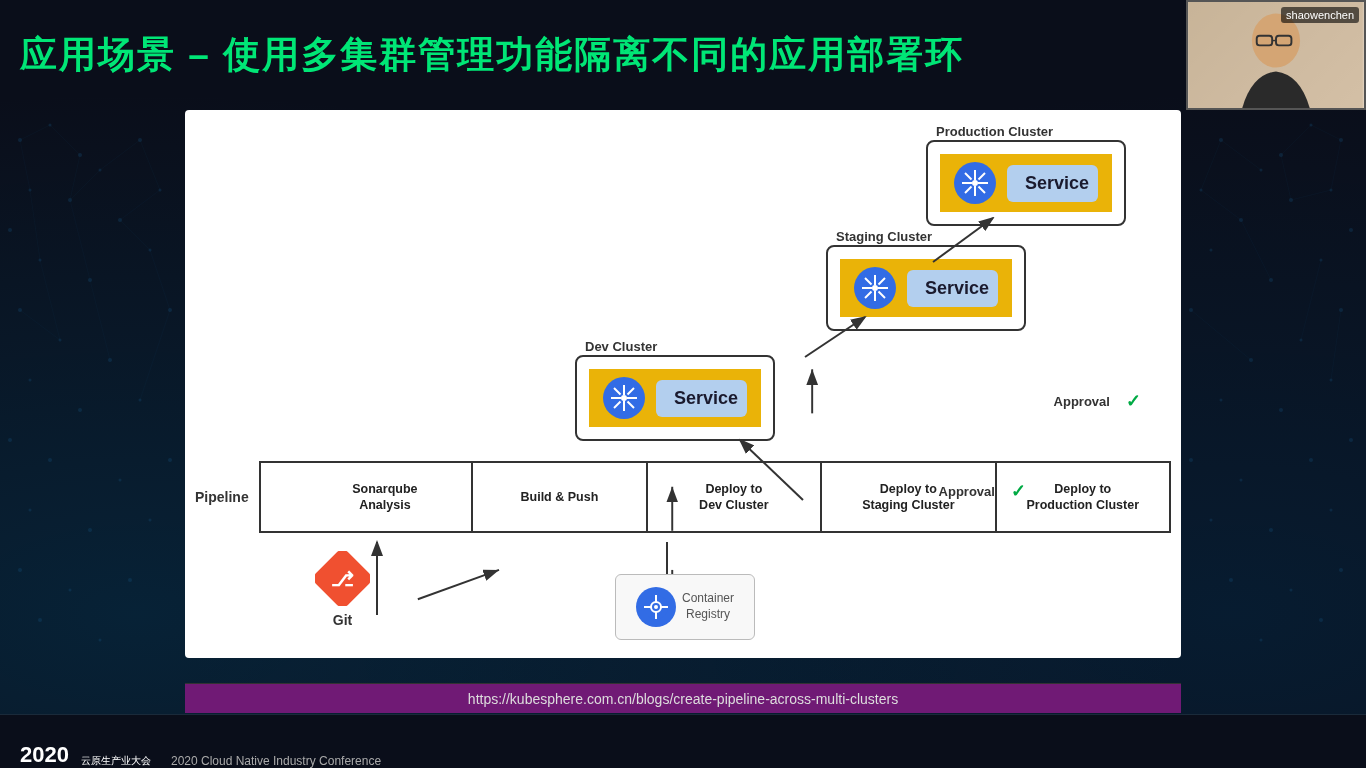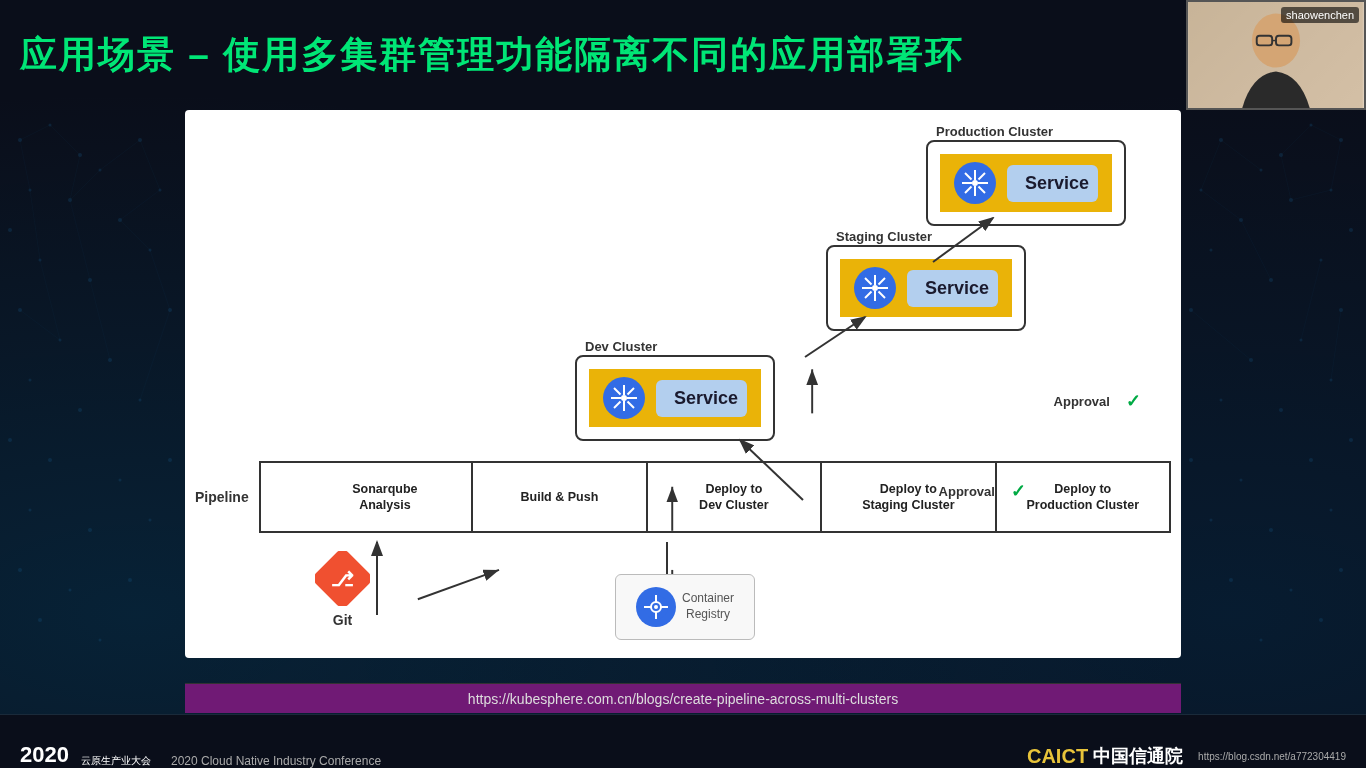--- a/index.html
+++ b/index.html
@@ -575,20 +575,13 @@
 
 <div style="position: absolute; bottom: 55px; left: 185px; right: 185px; height: 30px; background: #701a75; display: flex; align-items: center; justify-content: center; border-top: 1px solid #333;">
   <span style="color: #ddd; font-size: 14px;">https://kubesphere.com.cn/blogs/create-pipeline-across-multi-clusters</span>
 </div>
 
 <div class="bottom-bar">
   <span class="bottom-year">2020</span>
   <span class="bottom-cn">云原生产业大会</span>
   <span class="bottom-en">2020 Cloud Native Industry Conference</span>
 
-  <div class="bottom-logo">
-    <span class="bottom-logo-caict">
-      <span style="color:#e8c43a">C</span><span style="color:#e8c43a">A</span><span style="color:#e8c43a">I</span><span style="color:#e8c43a">C</span><span style="color:#e8c43a">T</span>
-    </span>
-    <span class="bottom-logo-cn">中国信通院</span>
-    <span class="bottom-blog">https://blog.csdn.net/a772304419</span>
-  </div>
 </div>
 
 </body></html>

